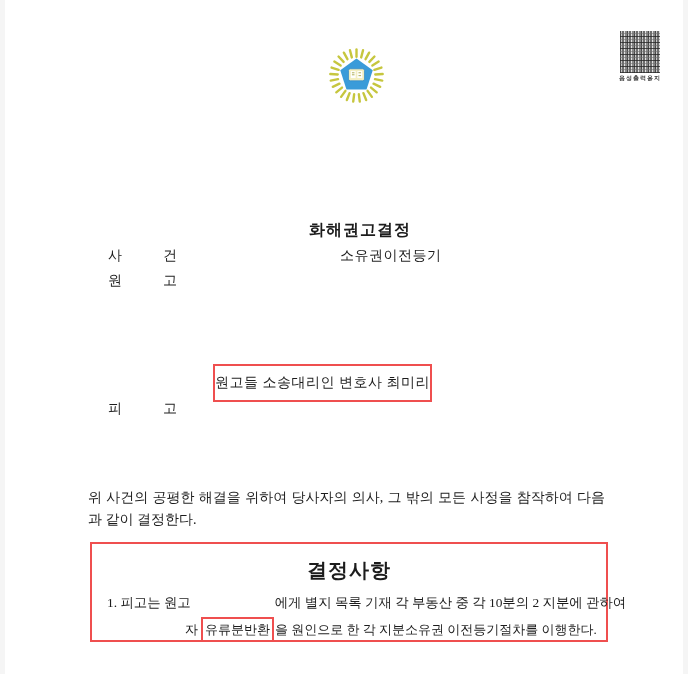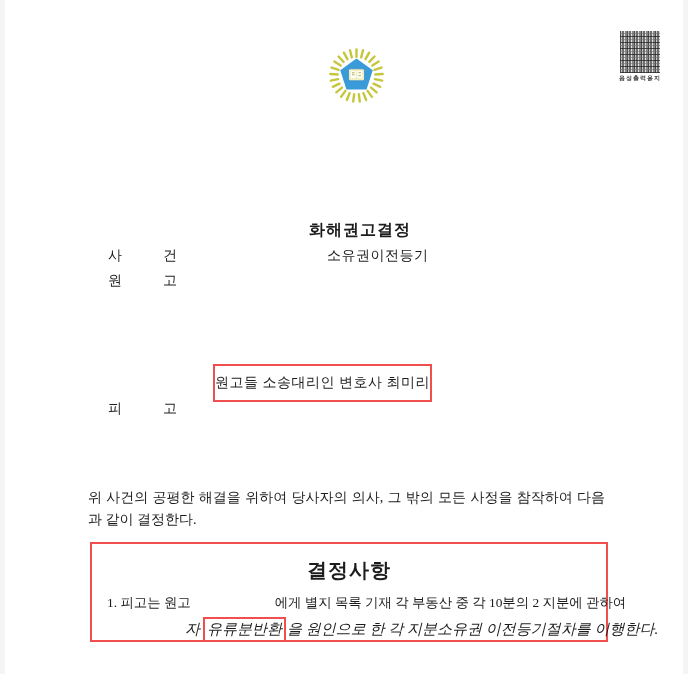--- a/index.html
+++ b/index.html
@@ -40,21 +40,21 @@
     position:absolute;left:0;top:156px;width:100%;margin:0;
     text-align:center;font-size:21px;font-weight:bold;letter-spacing:4px;
   }
   .doc-type{
     position:absolute;left:0;top:204px;width:100%;margin:16px;
     text-align:center;font-size:16px;font-weight:bold;letter-spacing:1px;
   }
 
   .party-row{position:absolute;left:0;width:100%;font-size:14px;line-height:17px;}
   .party-label{position:absolute;left:108px;width:69px;display:inline-flex;justify-content:space-between;}
-  .party-value{position:absolute;left:327px;letter-spacing:0.5px;}
+  .party-value{position:absolute;left:340px;letter-spacing:0.5px;}
   .row-case{top:247px;}
   .row-plaintiff{top:272px;}
   .row-defendant{top:400px;}
 
   .attorney-box{
     position:absolute;left:213px;top:364px;width:219px;height:38px;
     border:2px solid var(--accent-red);box-sizing:border-box;
     display:flex;align-items:center;justify-content:center;
     font-size:14px;letter-spacing:0.5px;
   }
@@ -66,21 +66,21 @@
   .preamble .justify-line{text-align:justify;text-align-last:justify;}
 
   .decision-box{
     position:absolute;left:90px;top:542px;width:518px;height:100px;
     border:2px solid var(--accent-red);box-sizing:border-box;
     padding-top:13px;
   }
   .decision-title{text-align:center;font-size:20px;font-weight:bold;letter-spacing:1px;}
   .decision-line1{margin:9px 0 0 15px;font-size:13.4px;line-height:19px;white-space:nowrap;}
   .redacted-gap{display:inline-block;width:84px;}
-  .decision-line2{margin:5px 0 1px 93px;font-size:15px;line-height:19px;white-space:nowrap;font-style:italic;}
+  .decision-line2{margin:5px 0 1px 93px;font-size:13px;line-height:19px;white-space:nowrap;}
   .keyword-box{
     display:inline-block;border:2px solid var(--accent-red);
     padding:1px 2px;margin:0 1px 0 3px;
   }
 </style>
 </head>
 <body>
 
 <div class="page">
   <div class="edge left"></div>

